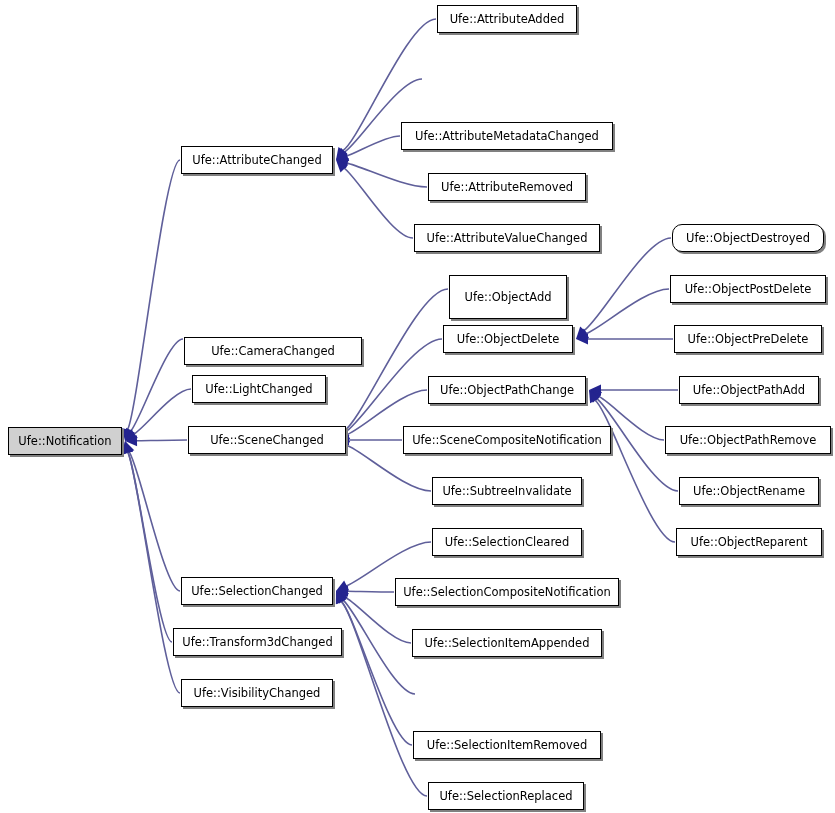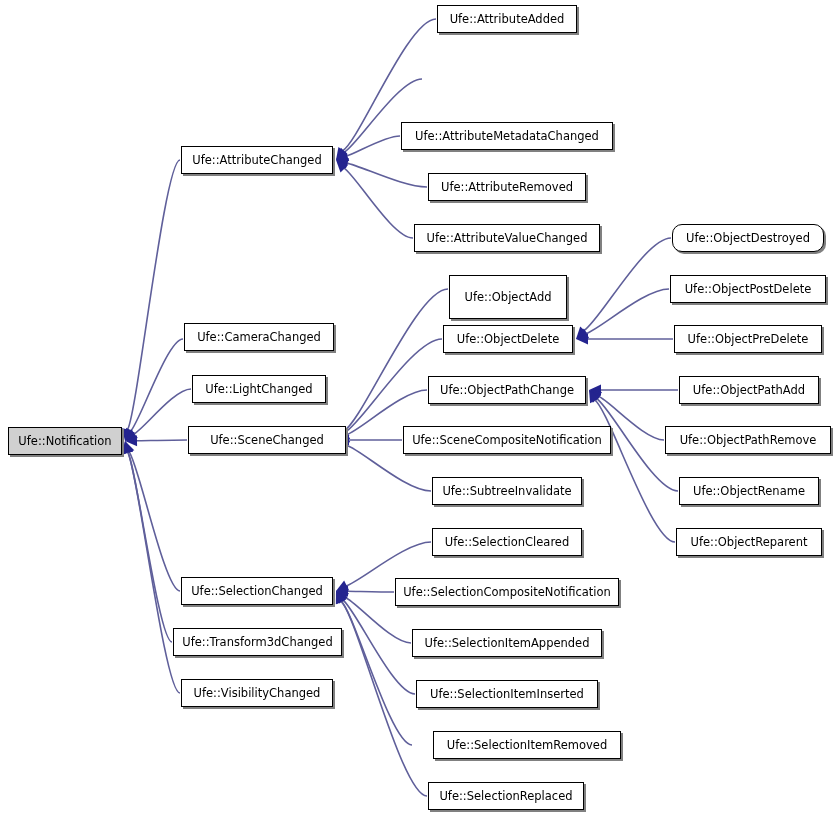--- a/index.html
+++ b/index.html
@@ -174,40 +174,39 @@
         <path d="M 412,745 C 390.66041208983216,745 353.67179304554134,609.9641869225508 340.8680402994406,600.8641869225507" fill="none" stroke="#5f5f9a" stroke-width="1.6"></path>
         <polygon points="336,591 346.242682878847,599.3269110385169 336.37849595629626,604.1949513379576" fill="#24248f"></polygon>
       </g>
       <g>
         <path d="M 427,796 C 401.0388916680967,796 356.039637226131,610.1539484234368 340.462972226989,601.0539484234367" fill="none" stroke="#5f5f9a" stroke-width="1.6"></path>
         <polygon points="336,591 345.8956711866154,599.7364576211637 335.84172276317867,604.1994298481527" fill="#24248f"></polygon>
       </g>
     </svg>
 <div class="node root" style="left: 8px; top: 427px; width: 114px; height: 28px;"><span class="label">Ufe::Notification</span></div>
     <div class="node" style="left: 181px; top: 146px; width: 152px; height: 28px;"><span class="label">Ufe::AttributeChanged</span></div>
-    <div class="node" style="left: 184px; top: 323px; width: 150px; height: 28px;"><span class="label">Ufe::CameraChanged</span></div>
+    <div class="node" style="left: 184px; top: 337px; width: 178px; height: 28px;"><span class="label">Ufe::CameraChanged</span></div>
     <div class="node" style="left: 192px; top: 375px; width: 134px; height: 28px;"><span class="label">Ufe::LightChanged</span></div>
     <div class="node" style="left: 188px; top: 426px; width: 158px; height: 28px;"><span class="label">Ufe::SceneChanged</span></div>
     <div class="node" style="left: 181px; top: 577px; width: 152px; height: 28px;"><span class="label">Ufe::SelectionChanged</span></div>
     <div class="node" style="left: 173px; top: 628px; width: 169px; height: 28px;"><span class="label">Ufe::Transform3dChanged</span></div>
     <div class="node" style="left: 181px; top: 679px; width: 152px; height: 28px;"><span class="label">Ufe::VisibilityChanged</span></div>
     <div class="node" style="left: 437px; top: 5px; width: 140px; height: 28px;"><span class="label">Ufe::AttributeAdded</span></div>
     <div class="node" style="left: 401px; top: 122px; width: 212px; height: 28px;"><span class="label">Ufe::AttributeMetadataChanged</span></div>
     <div class="node" style="left: 428px; top: 173px; width: 158px; height: 28px;"><span class="label">Ufe::AttributeRemoved</span></div>
     <div class="node" style="left: 414px; top: 224px; width: 186px; height: 28px;"><span class="label">Ufe::AttributeValueChanged</span></div>
     <div class="node" style="left: 449px; top: 275px; width: 118px; height: 44px;"><span class="label">Ufe::ObjectAdd</span></div>
     <div class="node" style="left: 443px; top: 325px; width: 130px; height: 28px;"><span class="label">Ufe::ObjectDelete</span></div>
     <div class="node" style="left: 428px; top: 376px; width: 158px; height: 28px;"><span class="label">Ufe::ObjectPathChange</span></div>
     <div class="node" style="left: 403px; top: 426px; width: 208px; height: 28px;"><span class="label">Ufe::SceneCompositeNotification</span></div>
     <div class="node" style="left: 432px; top: 477px; width: 150px; height: 28px;"><span class="label">Ufe::SubtreeInvalidate</span></div>
     <div class="node" style="left: 432px; top: 528px; width: 150px; height: 28px;"><span class="label">Ufe::SelectionCleared</span></div>
     <div class="node" style="left: 395px; top: 578px; width: 224px; height: 28px;"><span class="label">Ufe::SelectionCompositeNotification</span></div>
     <div class="node" style="left: 412px; top: 629px; width: 190px; height: 28px;"><span class="label">Ufe::SelectionItemAppended</span></div>
-    <div class="node" style="left: 416px; top: 680px; width: 182px; height: 28px;"><span class="label">Ufe::SelectionItemInserted</span></div>
-    <div class="node" style="left: 413px; top: 731px; width: 188px; height: 28px; margin-left: 20px;"><span class="label">Ufe::SelectionItemRemoved</span></div>
+    <div class="node" style="left: 413px; top: 731px; width: 188px; height: 28px;"><span class="label">Ufe::SelectionItemRemoved</span></div>
     <div class="node" style="left: 428px; top: 782px; width: 156px; height: 28px;"><span class="label">Ufe::SelectionReplaced</span></div>
     <div class="node" style="left: 672px; top: 224px; width: 152px; height: 28px; border-radius: 10px;"><span class="label">Ufe::ObjectDestroyed</span></div>
     <div class="node" style="left: 670px; top: 275px; width: 156px; height: 28px;"><span class="label">Ufe::ObjectPostDelete</span></div>
     <div class="node" style="left: 674px; top: 325px; width: 148px; height: 28px;"><span class="label">Ufe::ObjectPreDelete</span></div>
     <div class="node" style="left: 679px; top: 376px; width: 140px; height: 28px;"><span class="label">Ufe::ObjectPathAdd</span></div>
     <div class="node" style="left: 665px; top: 426px; width: 166px; height: 28px;"><span class="label">Ufe::ObjectPathRemove</span></div>
     <div class="node" style="left: 679px; top: 477px; width: 140px; height: 28px;"><span class="label">Ufe::ObjectRename</span></div>
     <div class="node" style="left: 676px; top: 528px; width: 146px; height: 28px;"><span class="label">Ufe::ObjectReparent</span></div>
   </div>
 

